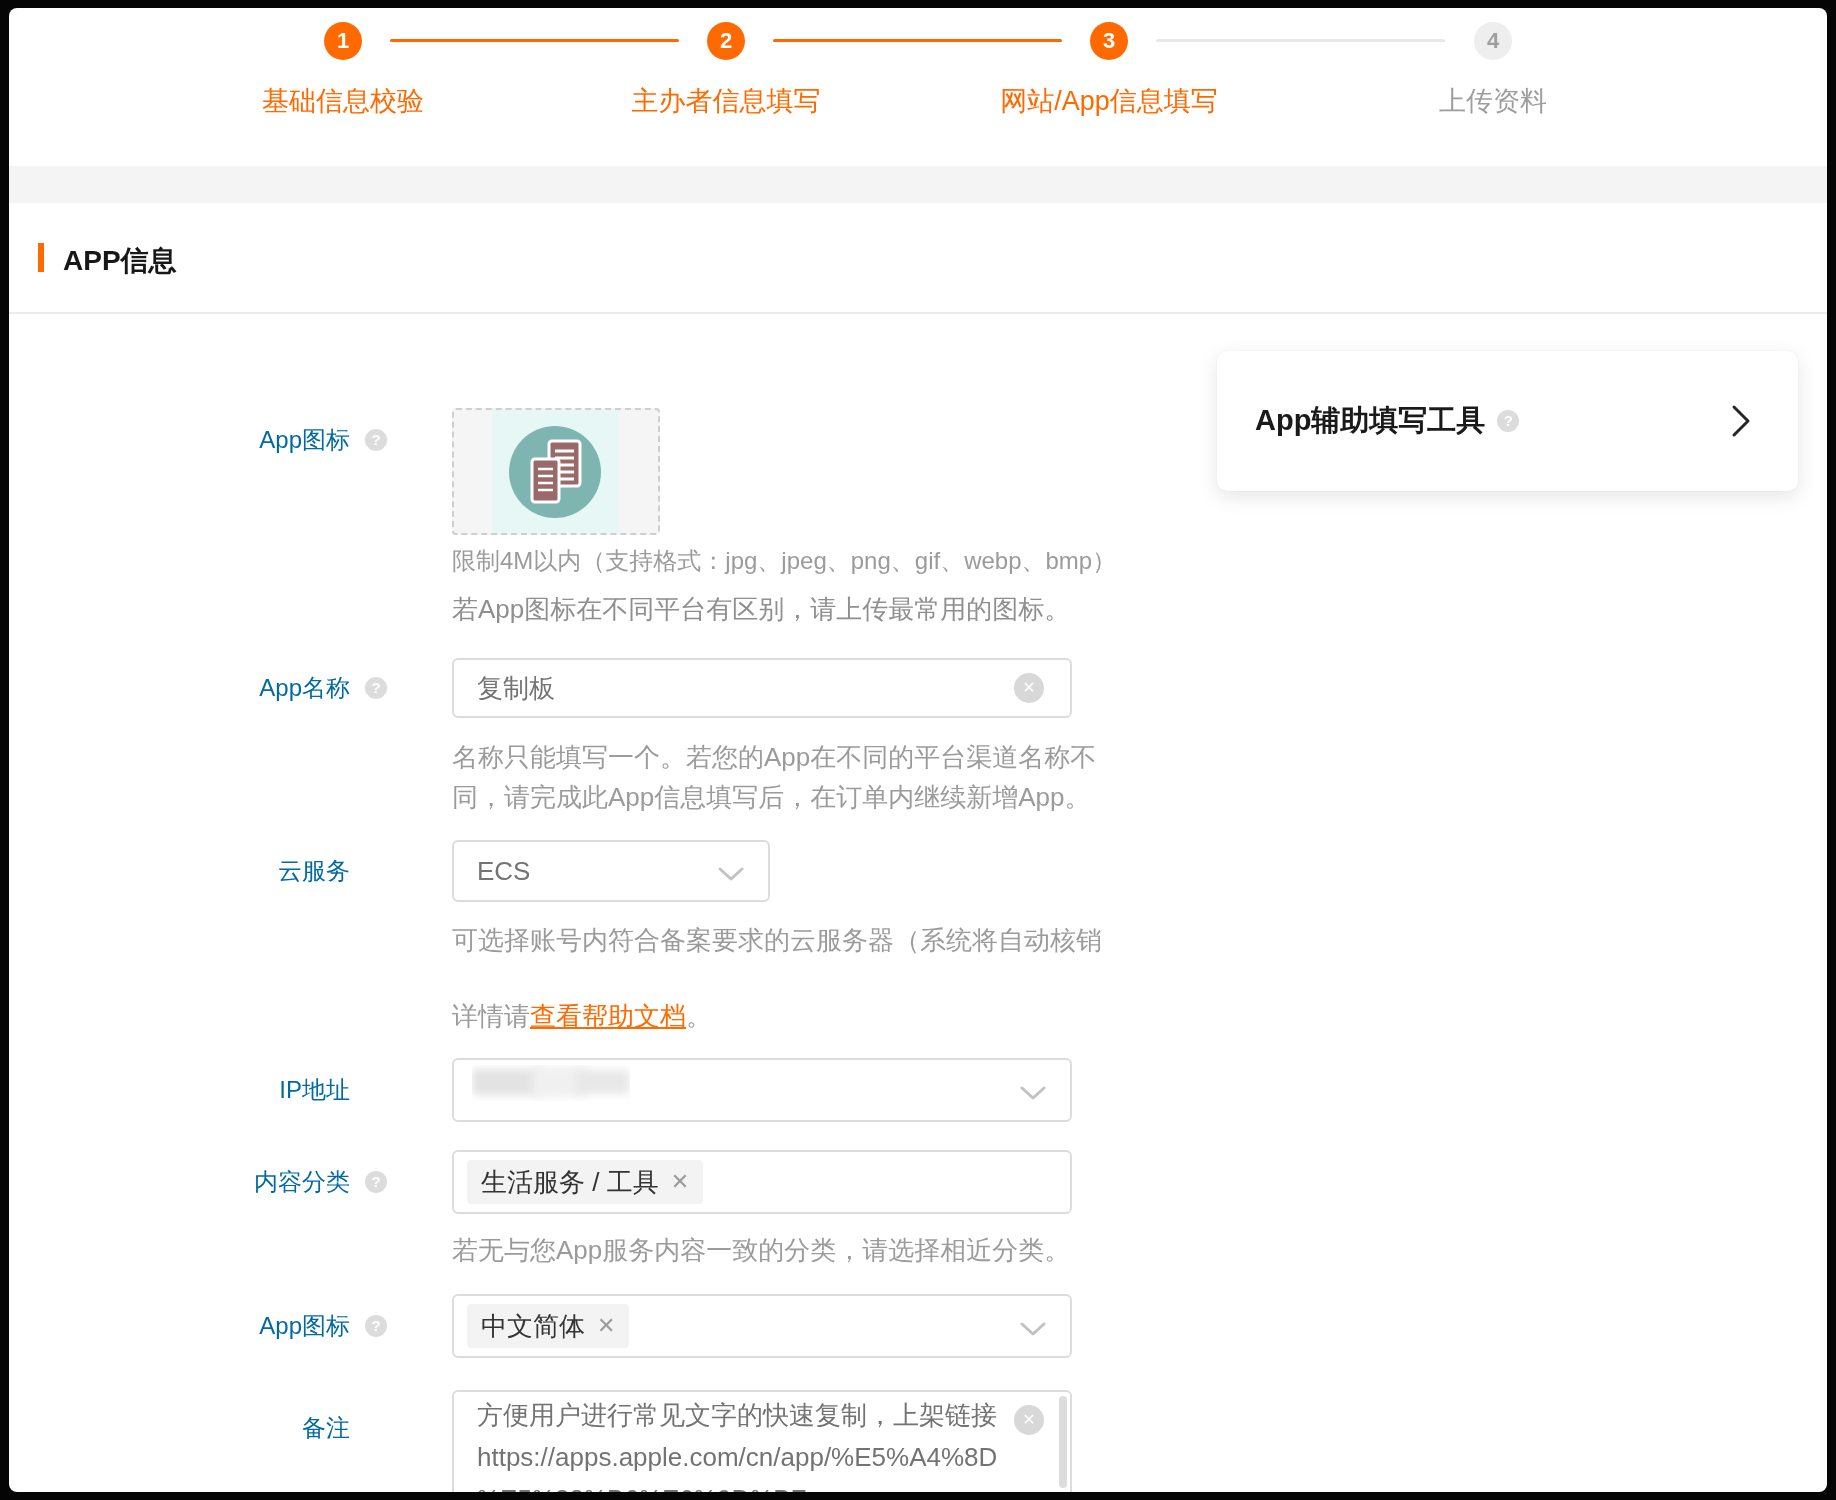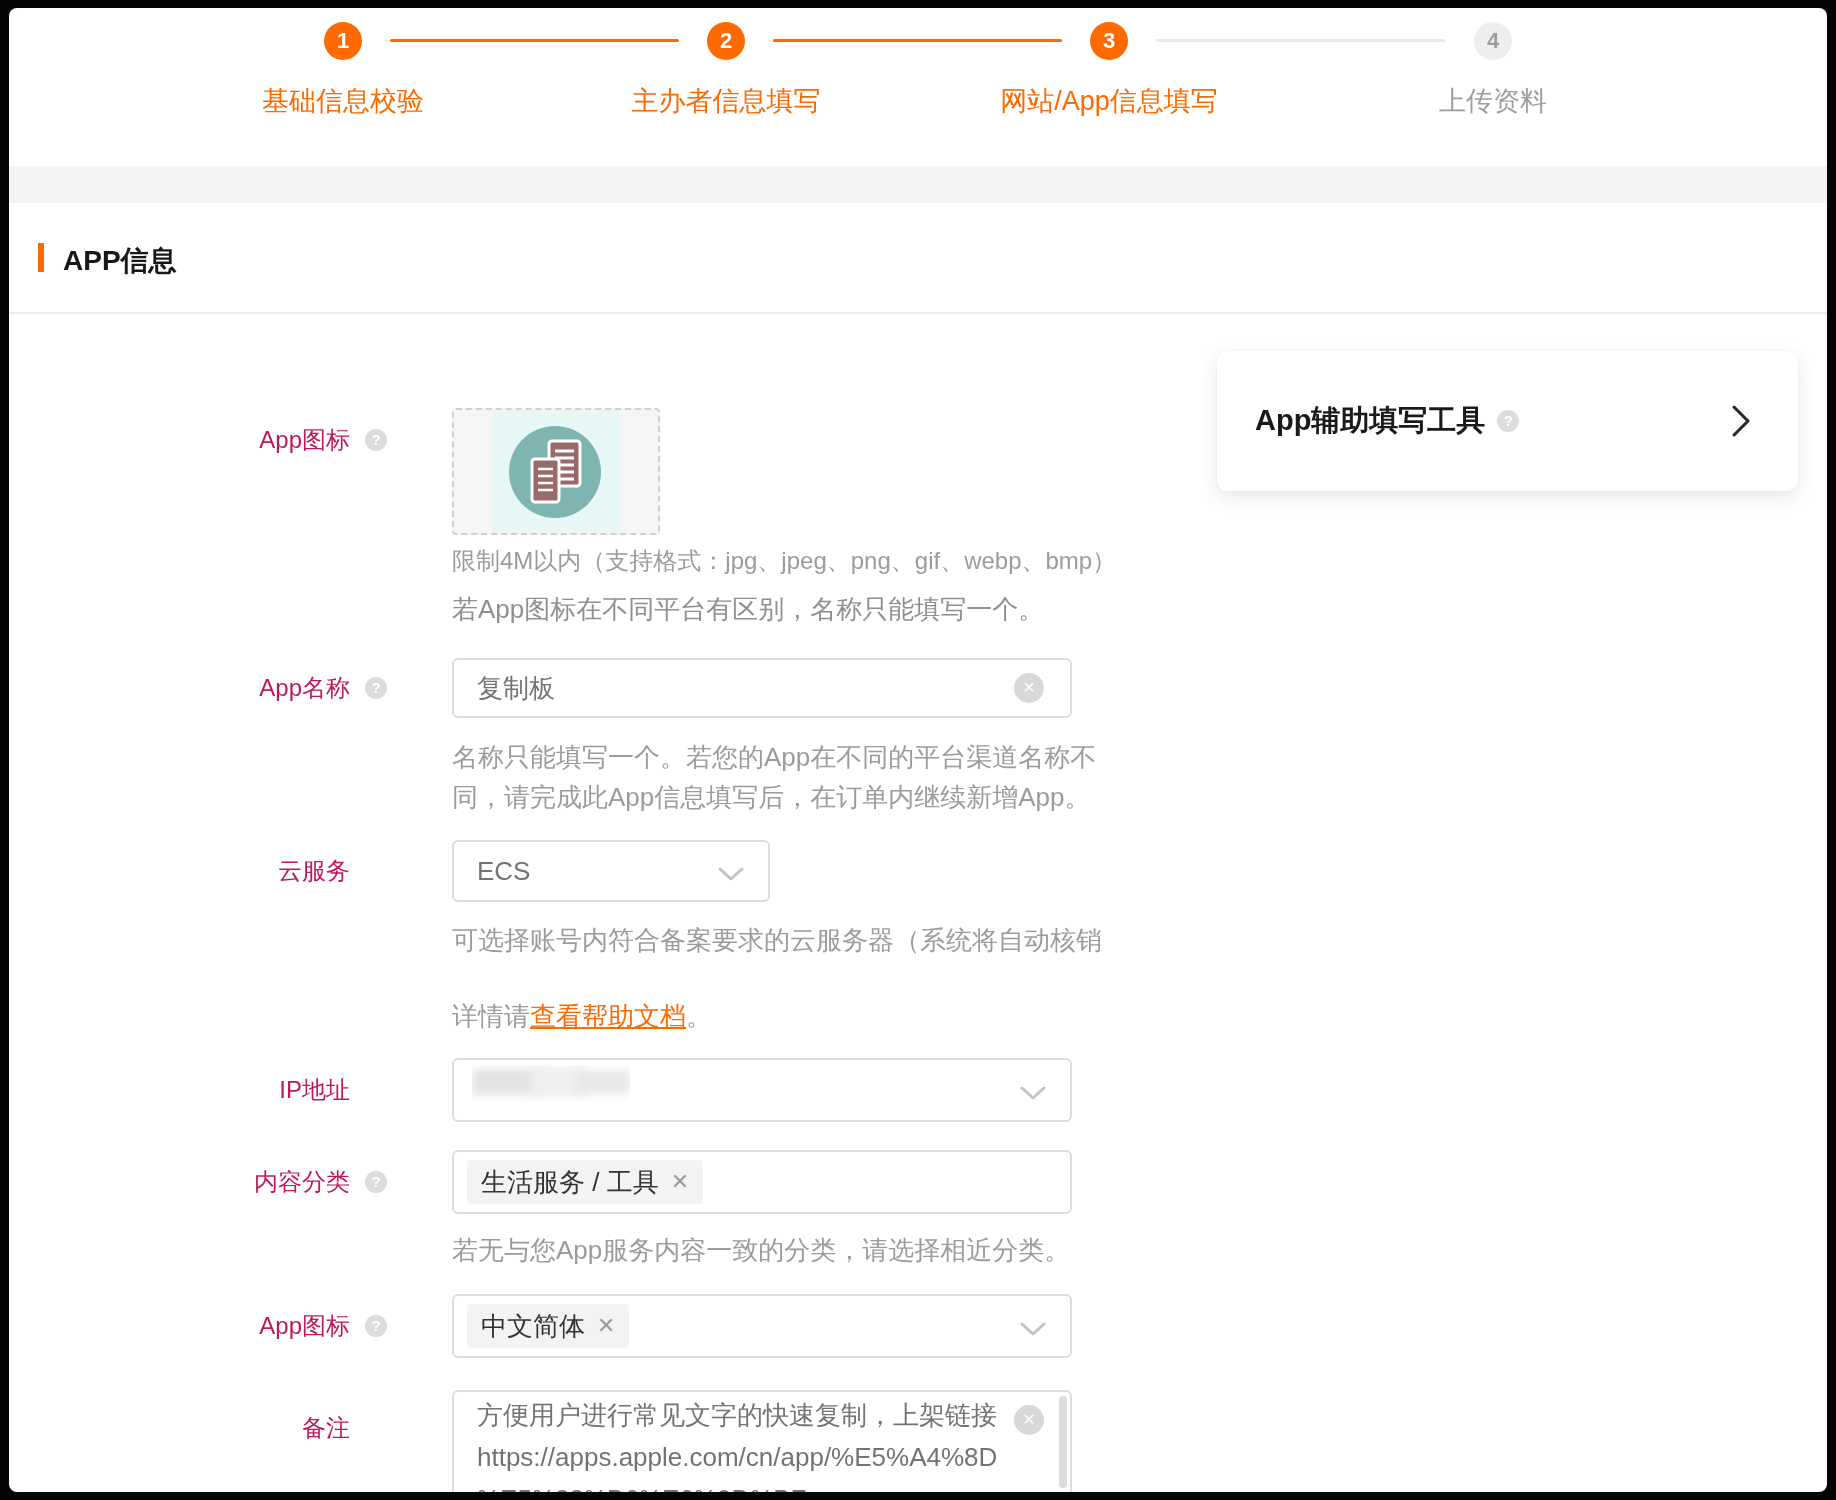--- a/index.html
+++ b/index.html
@@ -23,21 +23,21 @@
   .lbl-off { color:#9e9e9e; }
 
   .grayband { left:0; top:166px; width:1836px; height:37px; background:#f4f4f4; }
 
   
   .sec-bar { left:38px; top:243px; width:6px; height:29px; background:#FF6A00; }
   .sec-title { left:63px; top:242px; font-size:28px; font-weight:bold; color:#171717; }
   .divider { left:0; top:312px; width:1836px; height:2px; background:#ececec; }
 
   
-  .f-label { left:50px; width:300px; text-align:right; font-size:24px; color:#be185d; line-height:30px; }
+  .f-label { left:50px; width:300px; text-align:right; font-size:24px; color:#0369a1; line-height:30px; }
   .q-icon { width:22px; height:22px; border-radius:50%; background:#dcdcdc; color:#fff;
             font-size:15px; font-weight:bold; text-align:center; line-height:22px; left:365px; }
   .q-icon::after { content:"?"; }
   .box { border:2px solid #dcdcdc; border-radius:6px; background:#fff; }
   .in-text { font-size:26px; color:#737373; line-height:30px; }
   .hint { font-size:26px; color:#9b9b9b; line-height:30px; }
   .clear-btn { width:30px; height:30px; border-radius:50%; background:#d8d8d8; color:#fff;
                font-size:16px; text-align:center; line-height:30px; }
   .clear-btn::after { content:"✕"; }
   .chev svg { display:block; }
@@ -121,21 +121,21 @@
           <rect x="23" y="33" width="27" height="43" rx="3" fill="#9a6a6a" stroke="#fff" stroke-width="3"></rect>
           <line x1="29" y1="43" x2="44" y2="43" stroke="#fff" stroke-width="2.5"></line>
           <line x1="29" y1="50" x2="44" y2="50" stroke="#fff" stroke-width="2.5"></line>
           <line x1="29" y1="57" x2="44" y2="57" stroke="#fff" stroke-width="2.5"></line>
           <line x1="29" y1="64" x2="44" y2="64" stroke="#fff" stroke-width="2.5"></line>
         </svg>
       </div>
     </div>
   </div>
   <div class="abs hint nowrap" style="left:452px; top:546px; font-size:24px;">限制4M以内（支持格式：jpg、jpeg、png、gif、webp、bmp）</div>
-  <div class="abs hint nowrap" style="left:452px; top:594px; color:#8f8f8f;">若App图标在不同平台有区别，名称只能填写一个。</div>
+  <div class="abs hint nowrap" style="left:452px; top:594px; color:#8f8f8f;">若App图标在不同平台有区别，请上传最常用的图标。</div>
 
   <div class="abs f-label nowrap" style="top:673px;">App名称</div>
   <div class="abs q-icon" style="top:677px;"></div>
   <div class="abs box" style="left:452px; top:658px; width:620px; height:60px;">
     <span class="abs in-text nowrap" style="left:23px; top:13px;">复制板</span>
     <span class="abs clear-btn" style="right:26px; top:13px;"></span>
   </div>
   <div class="abs hint nowrap" style="left:452px; top:742px;">名称只能填写一个。若您的App在不同的平台渠道名称不</div>
   <div class="abs hint nowrap" style="left:452px; top:782px;">同，请完成此App信息填写后，在订单内继续新增App。</div>
 

